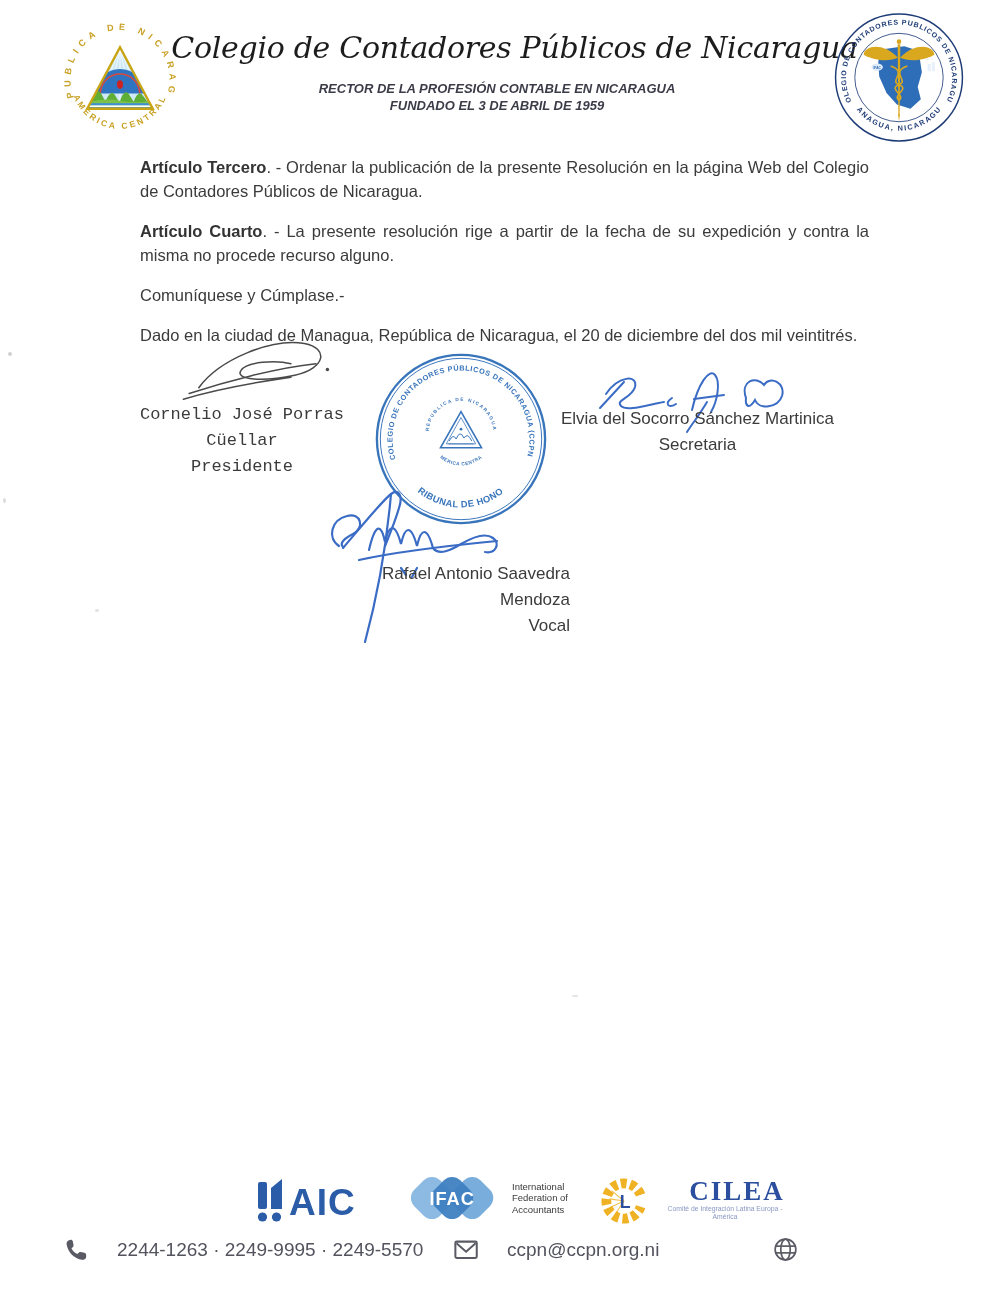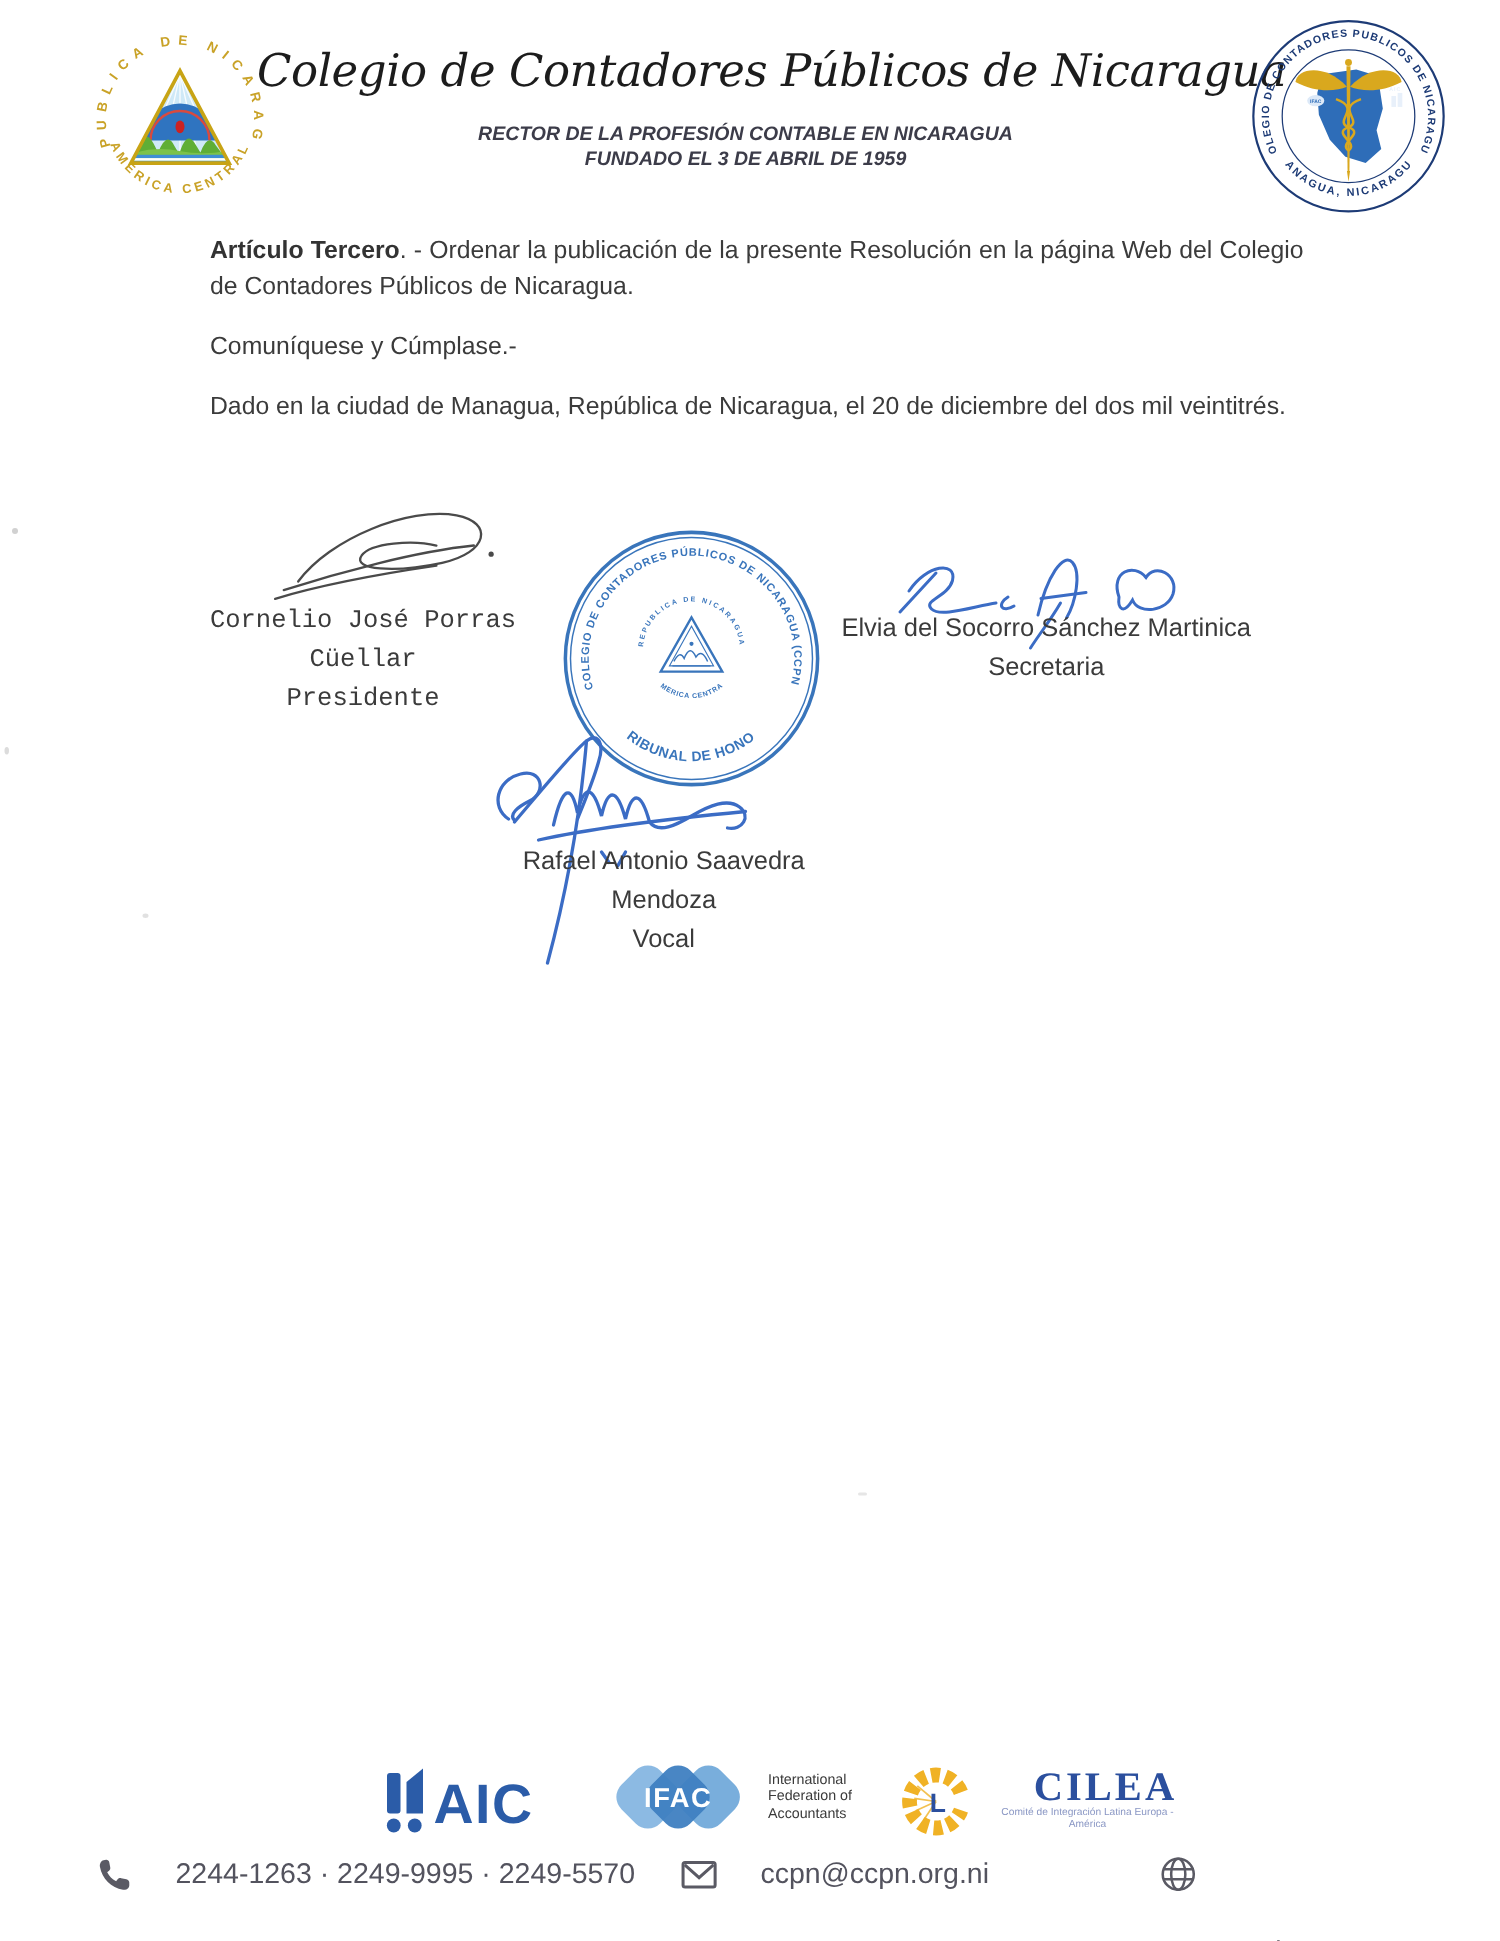--- a/index.html
+++ b/index.html
@@ -20,21 +20,21 @@
   .body-text strong{font-weight:bold;color:#333;}
   
   .sig-art{position:absolute;}
   .sig-caption{position:absolute;text-align:center;font-size:17px;line-height:26px;color:#3b3b3b;}
   .sig-president-svg{left:178px;top:332px;width:175px;height:72px;}
   .cap-president{left:132px;top:402px;width:220px;font-family:Liberation Mono, monospace;}
   .stamp-svg{left:373px;top:351px;width:176px;height:176px;}
   .sig-secretary-svg{left:588px;top:364px;width:235px;height:72px;}
   .cap-secretary{left:555px;top:406px;width:285px;}
   .sig-vocal-svg{left:325px;top:450px;width:235px;height:200px;}
-  .cap-vocal{left:315px;top:561px;width:255px;}
+  .cap-vocal{left:315px;top:561px;width:255px;text-align:right;}
   
   .aff-aic{position:absolute;left:256px;top:1177px;width:110px;height:48px;}
   .aff-ifac{position:absolute;left:406px;top:1168px;display:flex;align-items:center;gap:10px;}
   .ifac-caption{width:92px;font-size:9.5px;font-weight:normal;line-height:11.5px;color:#3a3a3a;}
   .aff-cilea{position:absolute;left:597px;top:1174px;display:flex;align-items:flex-start;gap:8px;}
   .cilea-right{display:flex;flex-direction:column;align-items:center;margin-top:4px;}
   .cilea-word{font-family:"Liberation Serif",serif;font-weight:bold;font-size:27px;letter-spacing:2px;
               color:#2b4f9e;line-height:26px;margin-left:24px;}
   .cilea-caption{width:132px;text-align:center;font-size:6.8px;line-height:8px;color:#8a97c4;margin-top:1px;}
   
@@ -120,20 +120,21 @@
       <polygon points="64,98 66,98 65,105" fill="#d9a81e"></polygon>
       <path d="M64,44 C50,29 32,32 31,41 C44,48 57,47 64,44 Z" fill="#d9a81e"></path>
       <path d="M66,44 C80,29 98,32 99,41 C86,48 73,47 66,44 Z" fill="#d9a81e"></path>
       <path d="M57,52 C74,58 55,66 65,70 C76,74 58,80 65,85" fill="none" stroke="#d9a81e" stroke-width="1.6"></path>
       <path d="M73,52 C56,58 75,66 65,70 C54,74 72,80 65,85" fill="none" stroke="#d9a81e" stroke-width="1.6"></path>
     </g>
   </svg>
 
   <div class="body-text">
     <p class="justify"><strong>Artículo Tercero</strong><span>. - Ordenar la publicación de la presente Resolución en la página Web del Colegio de Contadores Públicos de Nicaragua.</span></p>
+    <p class="justify"><strong>Artículo Cuarto</strong><span>. - La presente resolución rige a partir de la fecha de su expedición y contra la misma no procede recurso alguno.</span></p>
     <p>Comuníquese y Cúmplase.-</p>
     <p>Dado en la ciudad de Managua, República de Nicaragua, el 20 de diciembre del dos mil veintitrés.</p>
   </div>
 
   <svg class="sig-art sig-president-svg" viewBox="0 0 175 75">
     <g fill="none" stroke="#4a4a4a" stroke-width="1.6" stroke-linecap="round">
       <path d="M18,58 C40,28 95,6 128,12 C154,17 150,38 118,45 C85,52 55,50 62,40 C68,31 98,29 114,33"></path>
       <path d="M8,64 C45,52 100,37 140,33"></path>
       <path d="M2,70 C35,60 80,52 114,47"></path>
     </g>

